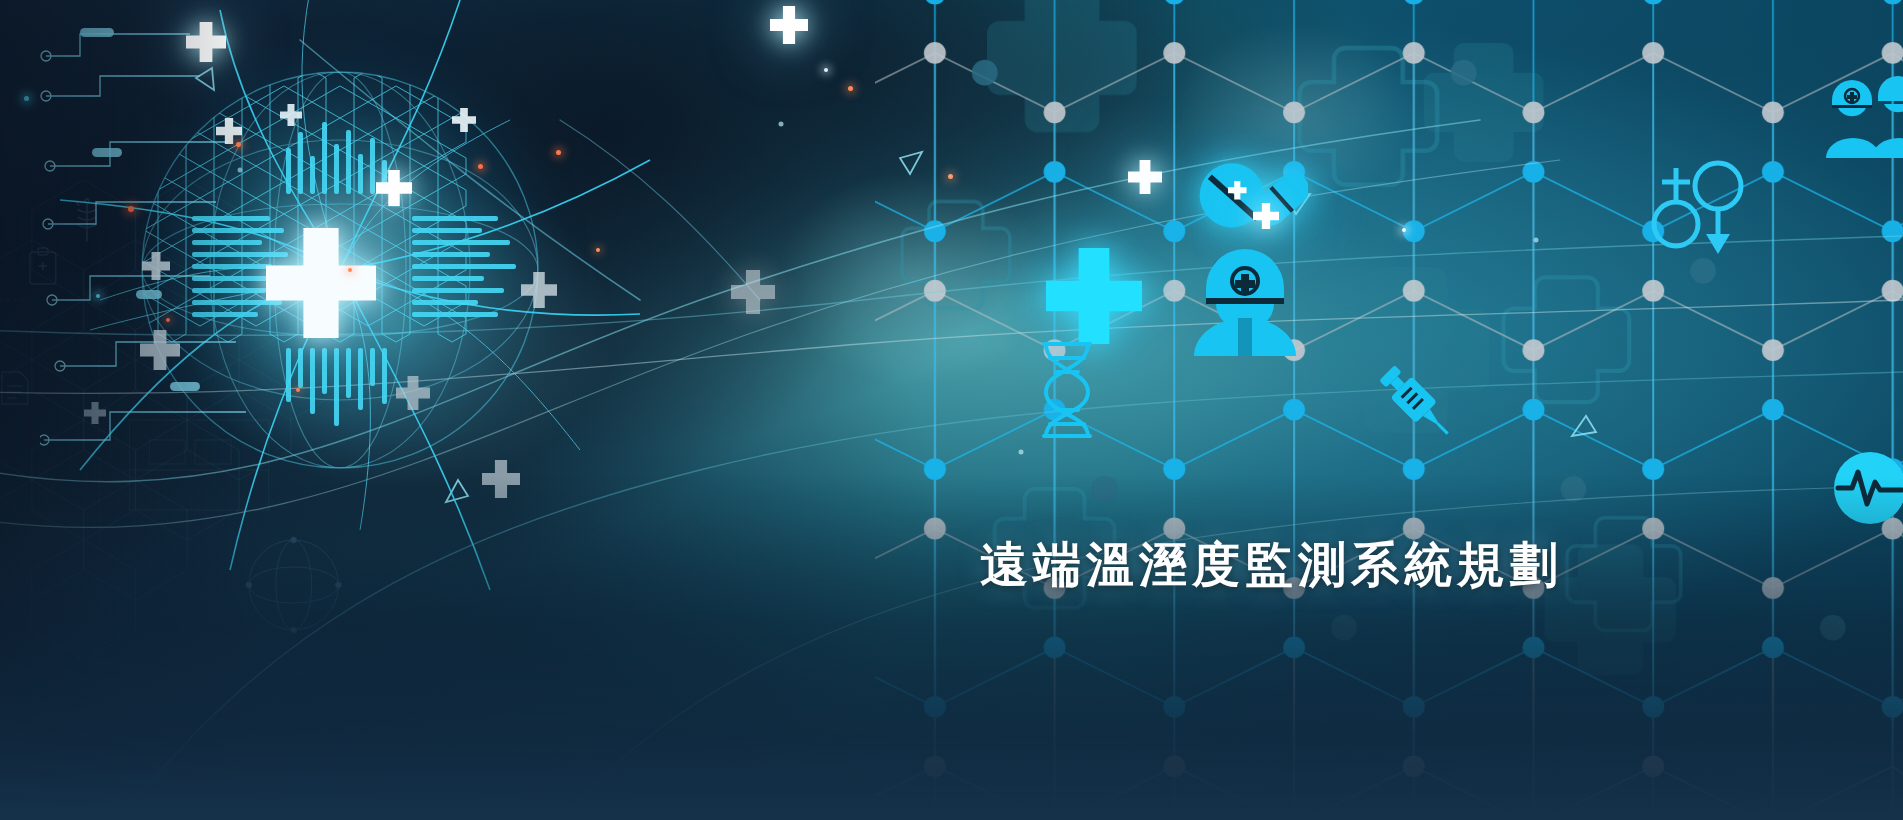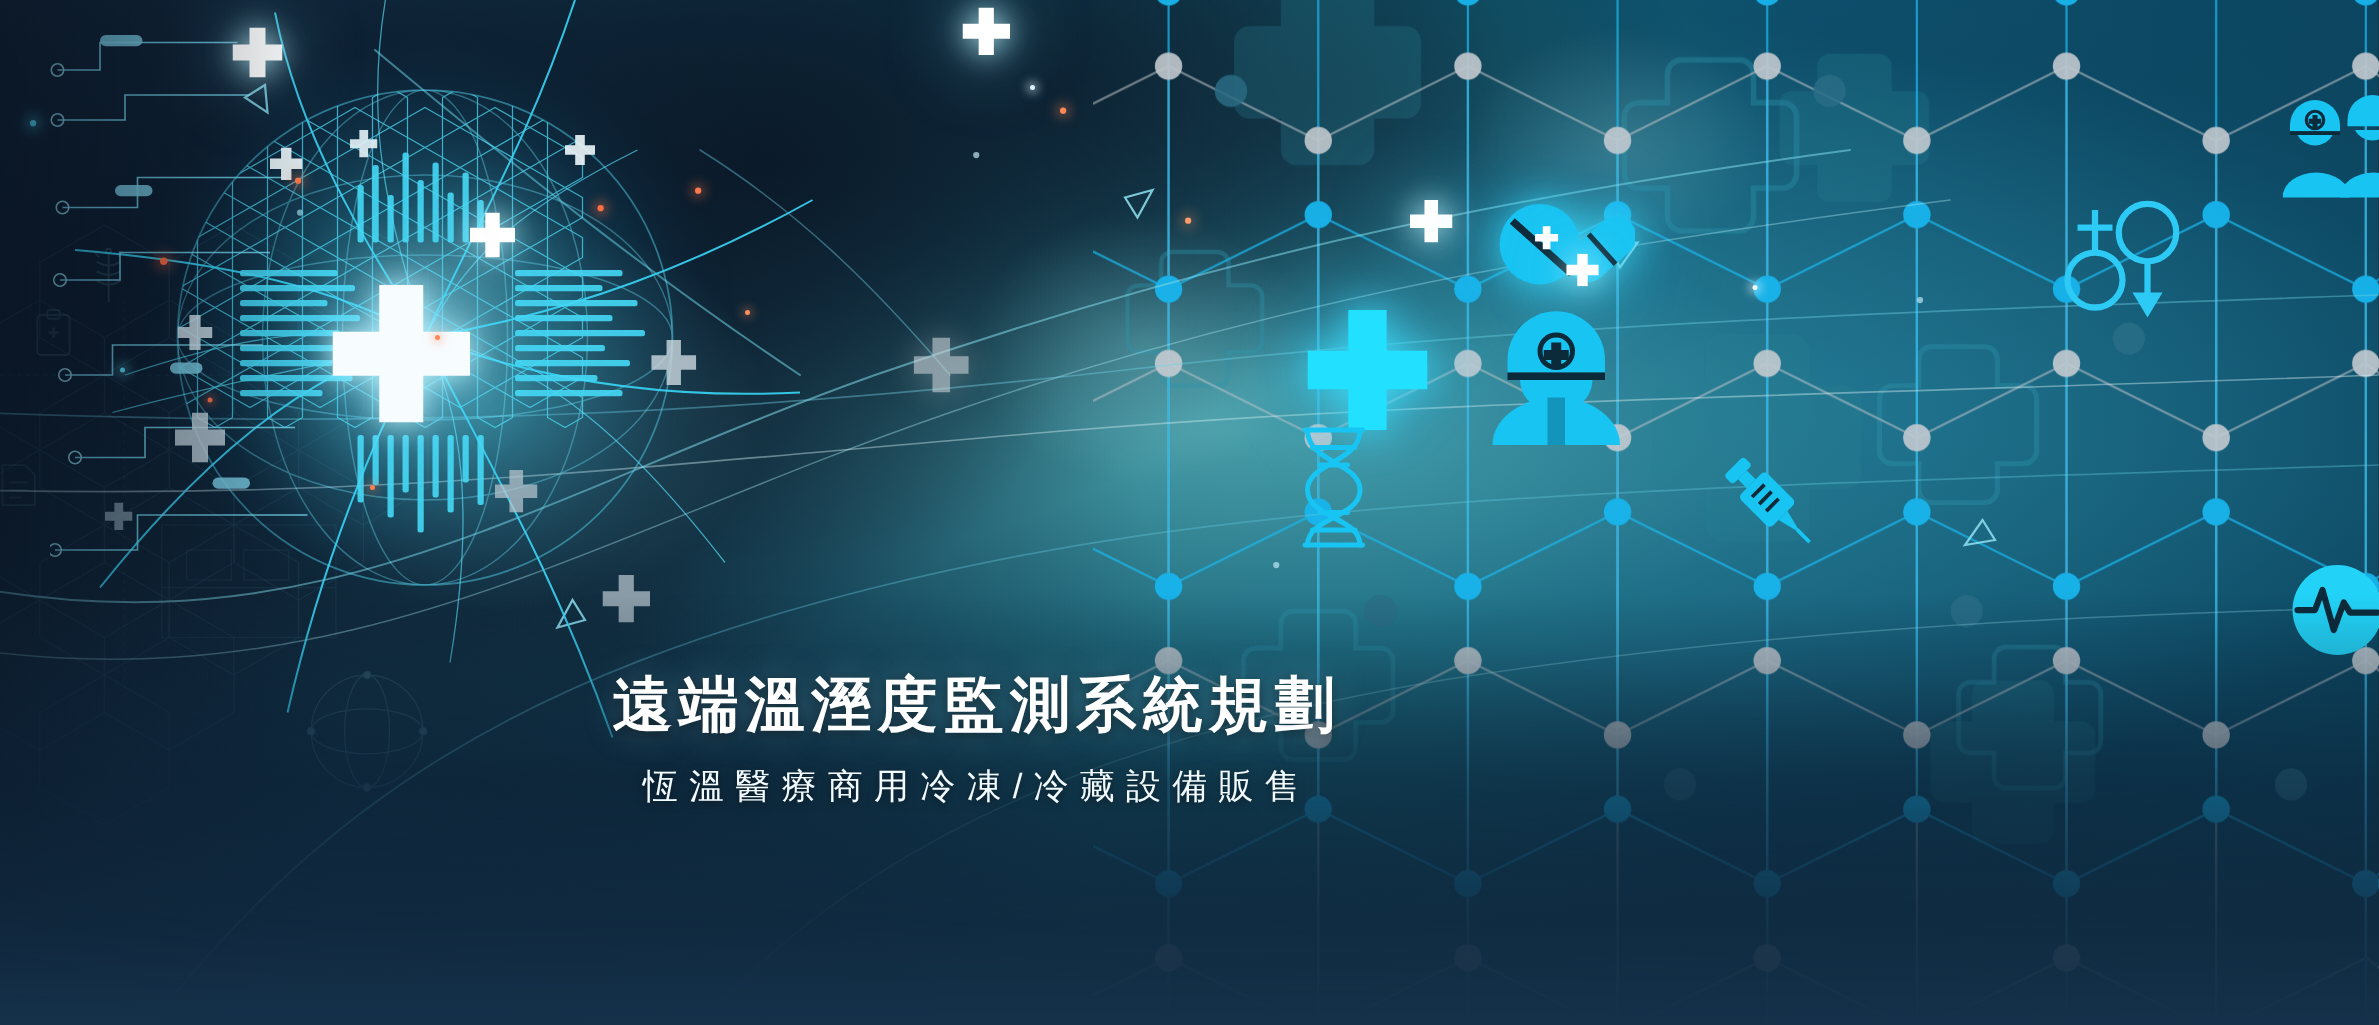--- a/index.html
+++ b/index.html
@@ -67,21 +67,21 @@
   .sprite svg{display:block;width:100%;height:100%;}
 
   .glow-white{filter:drop-shadow(0 0 12px rgba(190,245,255,.95)) drop-shadow(0 0 28px rgba(120,220,255,.55));}
   .glow-cyan{filter:drop-shadow(0 0 16px rgba(60,225,255,.85)) drop-shadow(0 0 34px rgba(40,200,255,.45));}
 
   
   #textblock{
     position:absolute;
     left:0;right:0;
     top:536px;
-    text-align:center;
+    text-align:right;
     padding-right:340px;
   }
   #main-title{
     margin:0;
     font-family:"Liberation Serif","DejaVu Serif",serif;
     font-weight:700;
     font-size:48px;
     line-height:58px;
     color:#ffffff;
     letter-spacing:5px;
@@ -830,16 +830,15 @@
     <span class="dust" style="left:24px;top:96px;width:5px;height:5px;background:#4fd8f5;box-shadow:0 0 10px 3px rgba(79,216,245,.6);"></span>
     <span class="dust" style="left:96px;top:294px;width:4px;height:4px;background:#5fe0fb;box-shadow:0 0 9px 3px rgba(95,224,251,.55);"></span>
     <span class="dust" style="left:1402px;top:228px;width:4px;height:4px;background:#eaf9ff;box-shadow:0 0 8px 3px rgba(234,249,255,.6);"></span>
     <span class="dust" style="left:824px;top:68px;width:4px;height:4px;background:#d9f4ff;box-shadow:0 0 8px 3px rgba(217,244,255,.5);"></span>
   </div>
 
   <div class="layer" id="bg-vignette"></div>
 
   <div id="textblock">
     <h1 id="main-title">遠端溫溼度監測系統規劃</h1>
-    <p id="sub-title">恆溫醫療商用冷凍/冷藏設備販售</p>
   </div>
 
 </div>
 
 </body></html>

